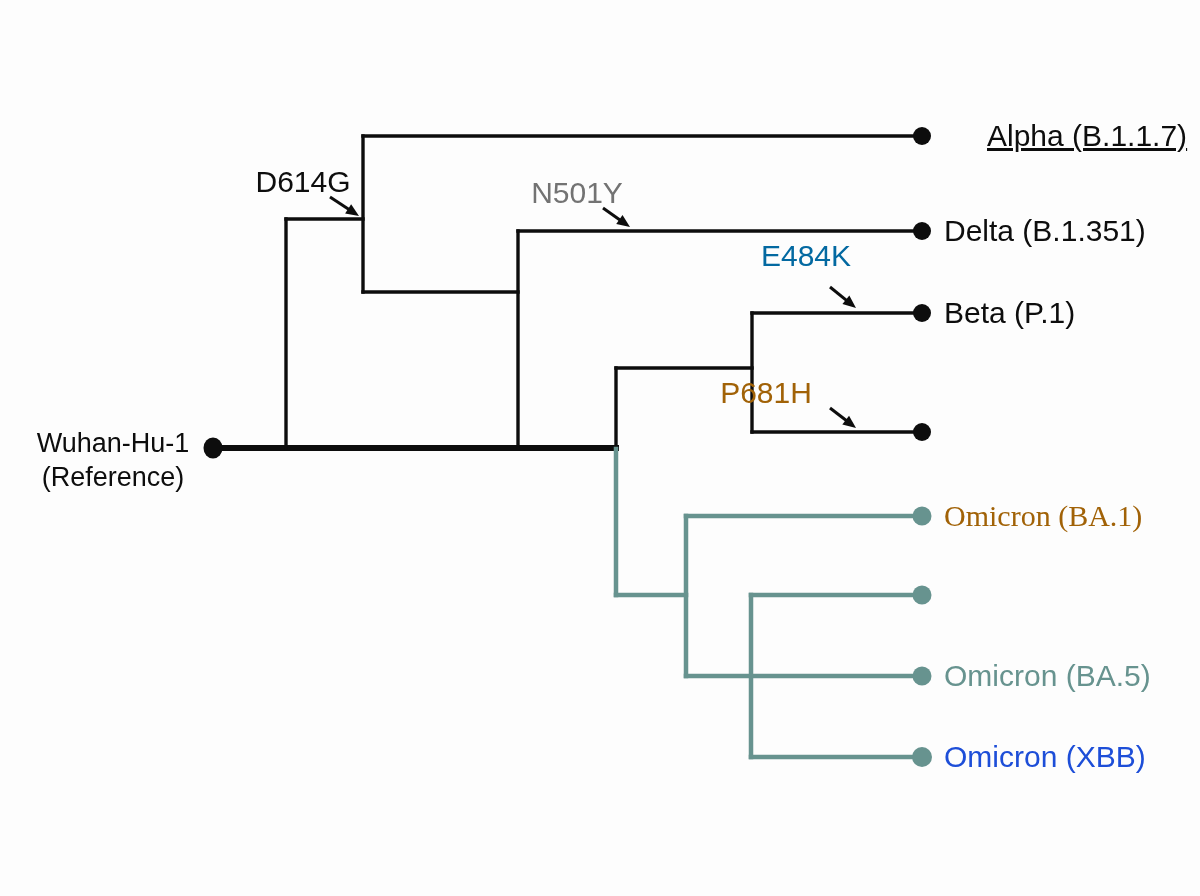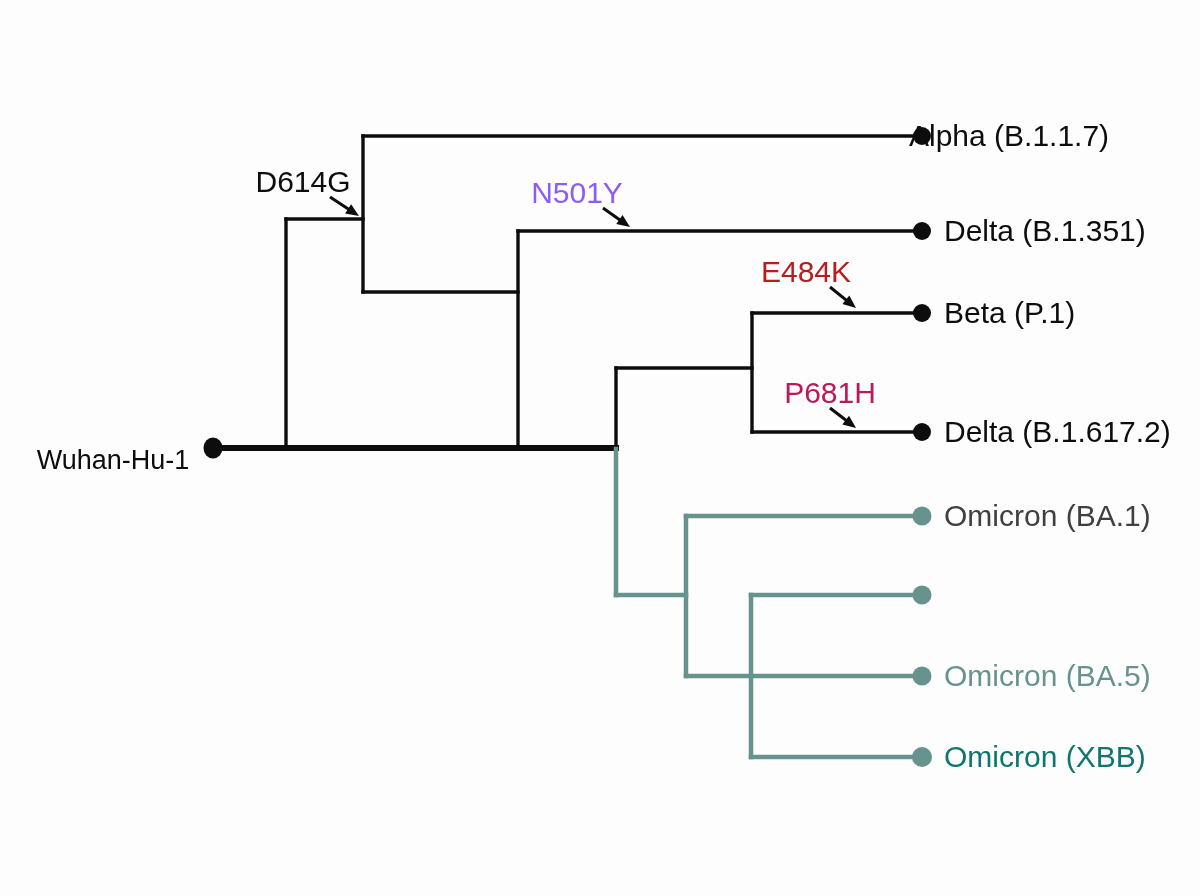--- a/index.html
+++ b/index.html
@@ -84,30 +84,30 @@
       <line x1="330" y1="197" x2="349.7989275746227" y2="209.97171116958037" stroke="#0d0d0d" stroke-width="3"></line>
       <polygon points="359,216 345.1118609002534,213.47619486764728 351.140149730673,204.27512244227" fill="#0d0d0d"></polygon>
       <line x1="603" y1="208" x2="621.0041293876916" y2="220.66957253207926" stroke="#0d0d0d" stroke-width="3"></line>
       <polygon points="630,227 616.2033028151296,224.01652102588423 622.5337302830504,215.02065041357582" fill="#0d0d0d"></polygon>
       <line x1="830" y1="287" x2="847.442647017759" y2="301.0882918220362" stroke="#0d0d0d" stroke-width="3"></line>
       <polygon points="856,308 842.4309105683697,304.1102940989814 849.3426187463335,295.5529411167405" fill="#0d0d0d"></polygon>
       <line x1="830" y1="408" x2="847.2811361198494" y2="421.29318163065335" stroke="#0d0d0d" stroke-width="3"></line>
       <polygon points="856,428 842.3424789569669,424.4331920490293 849.0492973263135,415.7143281688787" fill="#0d0d0d"></polygon>
     </svg>
 
-  <div class="tip-label" style="left: 909px; top: 136px; color: rgb(13, 13, 13);">Alpha (B.1.1.7)</div>
+  <div class="tip-label" style="left: 987px; top: 136px; color: rgb(13, 13, 13); text-decoration: underline;">Alpha (B.1.1.7)</div>
   <div class="tip-label" style="left: 944px; top: 231px; color: rgb(13, 13, 13);">Delta (B.1.351)</div>
   <div class="tip-label" style="left: 944px; top: 313px; color: rgb(13, 13, 13);">Beta (P.1)</div>
-  <div class="tip-label" style="left: 944px; top: 432px; color: rgb(13, 13, 13);">Delta (B.1.617.2)</div>
-  <div class="tip-label" style="left: 944px; top: 516px; color: #404040;">Omicron (BA.1)</div>
+  <div class="tip-label" style="left: 944px; top: 516px; color: #a16207; font-family: Liberation Serif, serif;">Omicron (BA.1)</div>
   <div class="tip-label" style="left: 944px; top: 676px; color: rgb(103, 147, 143); text-align: right;">Omicron (BA.5)</div>
-  <div class="tip-label" style="left: 944px; top: 757px; color: #0f766e;">Omicron (XBB)</div>
+  <div class="tip-label" style="left: 944px; top: 757px; color: #1d4ed8;">Omicron (XBB)</div>
 
   <div class="mutation-label" style="left: 303px; top: 182px; color: rgb(13, 13, 13);">D614G</div>
-  <div class="mutation-label" style="left: 577px; top: 193px; color: #8b5cf6;">N501Y</div>
-  <div class="mutation-label" style="left: 806px; top: 272px; color: #b91c1c;">E484K</div>
-  <div class="mutation-label" style="left: 830px; top: 393px; color: #be185d;">P681H</div>
+  <div class="mutation-label" style="left: 577px; top: 193px; color: #737373;">N501Y</div>
+  <div class="mutation-label" style="left: 806px; top: 256px; color: #0369a1;">E484K</div>
+  <div class="mutation-label" style="left: 766px; top: 393px; color: #a16207;">P681H</div>
 
   <div class="root-label" style="left: 113px; top: 460px; color: rgb(13, 13, 13);">
     <span>Wuhan-Hu-1</span>
+    <span>(Reference)</span>
   </div>
 
 </div>
 
 </body></html>

